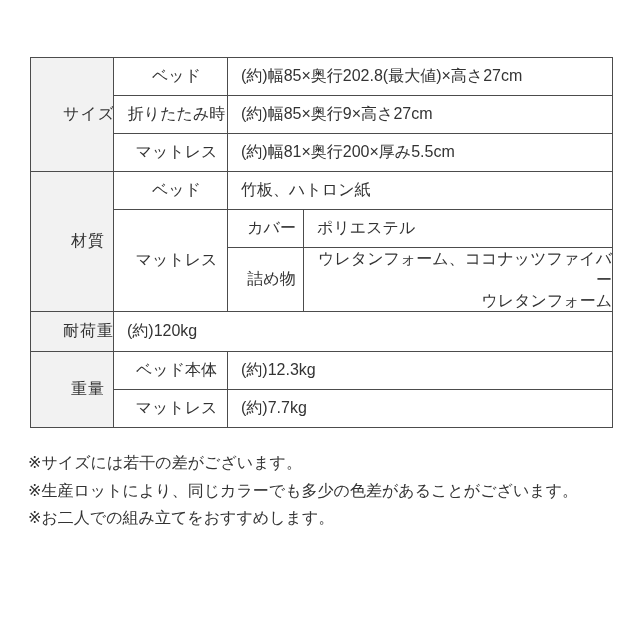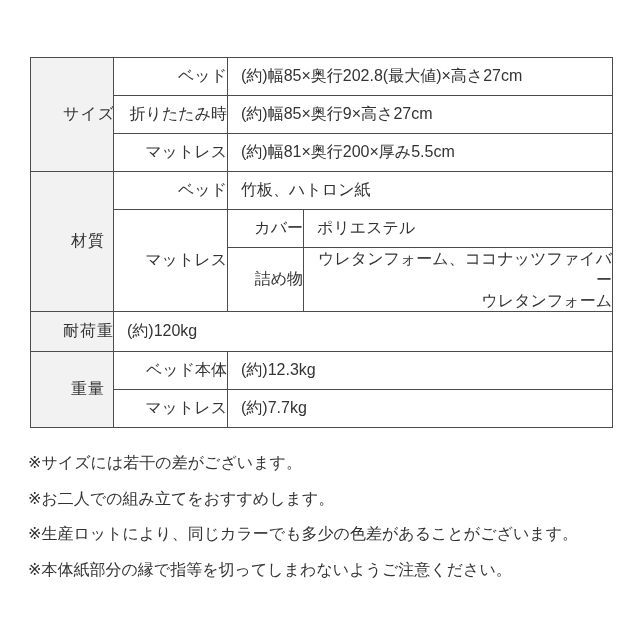--- a/index.html
+++ b/index.html
@@ -33,34 +33,34 @@
     overflow: hidden;
     white-space: nowrap;
   }
   .spec th.rowhead {
     background: #f2f2f2;
     font-weight: 400;
     text-align: center;
     letter-spacing: 1px;
     padding-left: 32px;
   }
-  .spec td.lbl { padding-left: 12px; text-align: right; }
+  .spec td.lbl { padding-left: 12px; text-align: center; }
   .spec td.val { padding-left: 13px; text-align: left; }
   .spec td.val2 { padding-left: 13px; text-align: right; white-space: normal; line-height: 21px; }
   tr.h38 { height: 38px; }
   tr.h40 { height: 40px; }
   tr.h52 { height: 52px; }
   .notes {
     margin-top: 21px;
     margin-left: -2px;
     font-size: 16px;
     line-height: 27.6px;
     color: #333333;
   }
-  .note { white-space: nowrap; margin-top: 8px; }
+  .note { white-space: nowrap; }
 </style>
 </head>
 <body>
 
 <div class="page">
 
   <table class="spec">
     <colgroup>
       <col style="width:83px">
       <col style="width:114px">
@@ -113,18 +113,17 @@
     </tr>
     <tr class="h38">
       <td class="lbl">マットレス</td>
       <td class="val" colspan="2">(約)7.7kg</td>
     </tr>
   </tbody>
     </table>
 
   <div class="notes">
     <div class="note">※サイズには若干の差がございます。</div>
+    <div class="note">※生産ロットにより、同じカラーでも多少の色差があることがございます。</div>
     <div class="note">※お二人での組み立てをおすすめします。</div>
-    <div class="note">※生産ロットにより、同じカラーでも多少の色差があることがございます。</div>
-    <div class="note">※本体紙部分の縁で指等を切ってしまわないようご注意ください。</div>
   </div>
 
 </div>
 
 </body></html>

